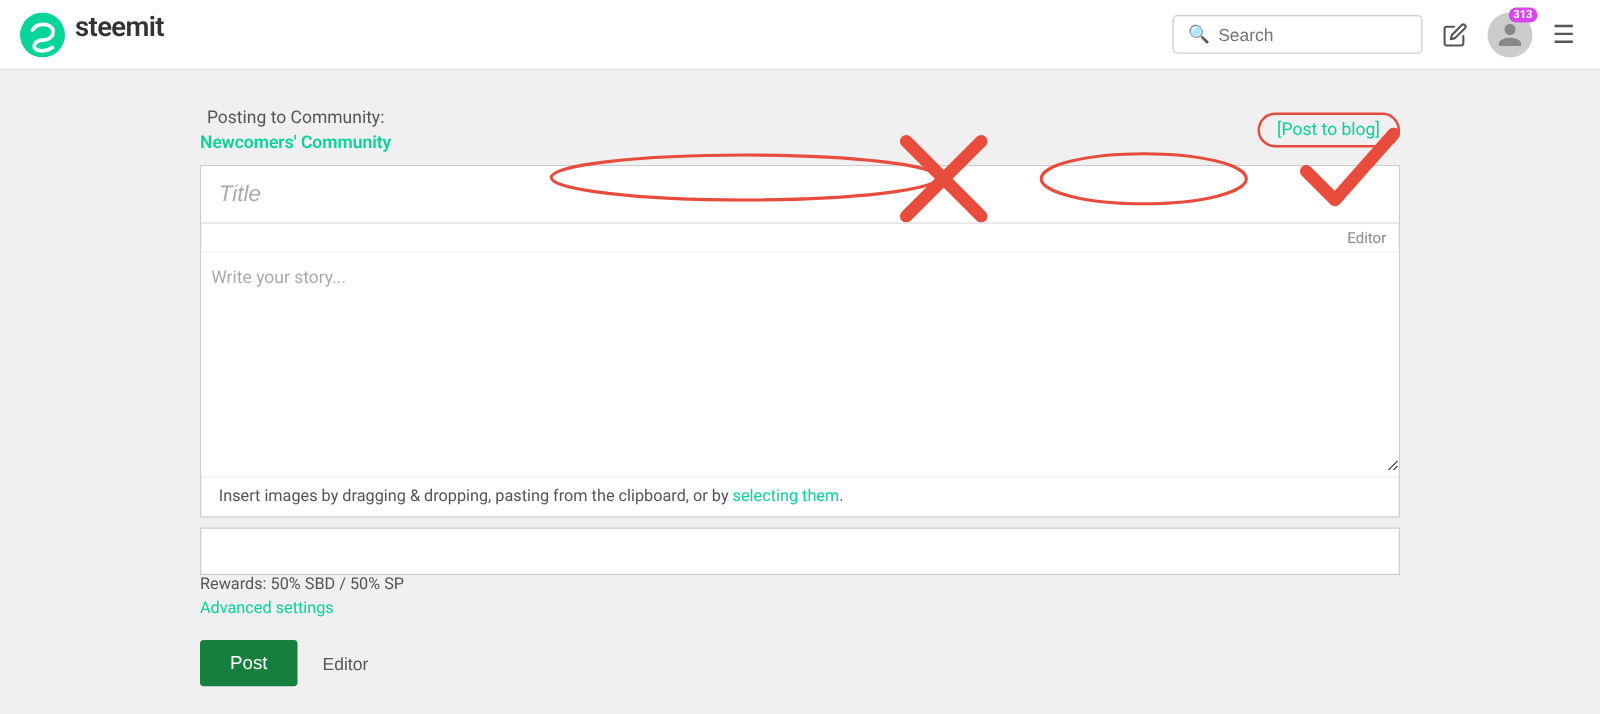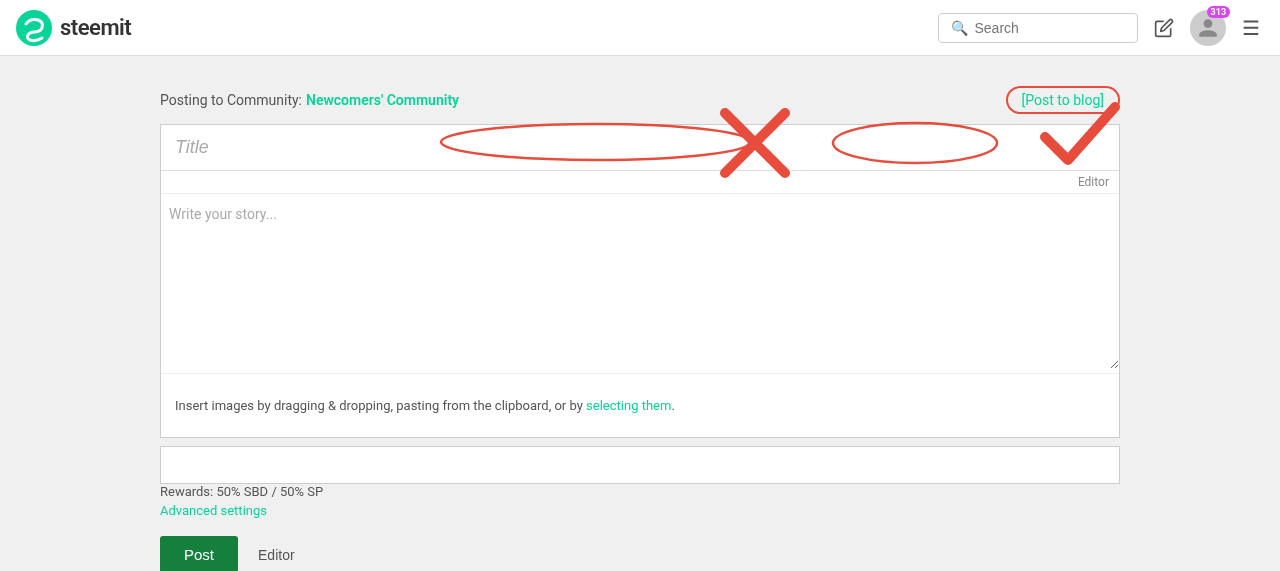--- a/index.html
+++ b/index.html
@@ -15,21 +15,20 @@
       background: #fff;
       border-bottom: 1px solid #e0e0e0;
       height: 56px;
       display: flex;
       align-items: center;
       padding: 0 16px;
       gap: 8px;
     }
     .logo-area {
       display: flex;
-      align-items: center;
       gap: 8px;
       flex: 1;
     }
     .logo-icon {
       width: 36px;
       height: 36px;
     }
     .logo-text {
       font-size: 22px;
       font-weight: 600;
@@ -117,20 +116,21 @@
       justify-content: space-between;
       margin-bottom: 10px;
       font-size: 14px;
       color: #555;
       position: relative;
     }
     .posting-to-left {
       display: flex;
       align-items: center;
       gap: 4px;
+      flex-direction: column;
     }
     .community-link {
       color: #07d499;
       font-weight: 600;
       cursor: pointer;
       text-decoration: none;
     }
     .post-to-blog-link {
       color: #07d499;
       cursor: pointer;
@@ -175,21 +175,21 @@
       border: none;
       outline: none;
       resize: vertical;
       color: #999;
       font-family: inherit;
     }
     .story-textarea::placeholder {
       color: #aaa;
     }
     .image-drop-note {
-      padding: 24px 14px;
+      padding: 8px 14px;
       font-size: 13px;
       color: #555;
       border-top: 1px solid #eee;
     }
     .image-select-link {
       color: #07d499;
       cursor: pointer;
     }
 
     

